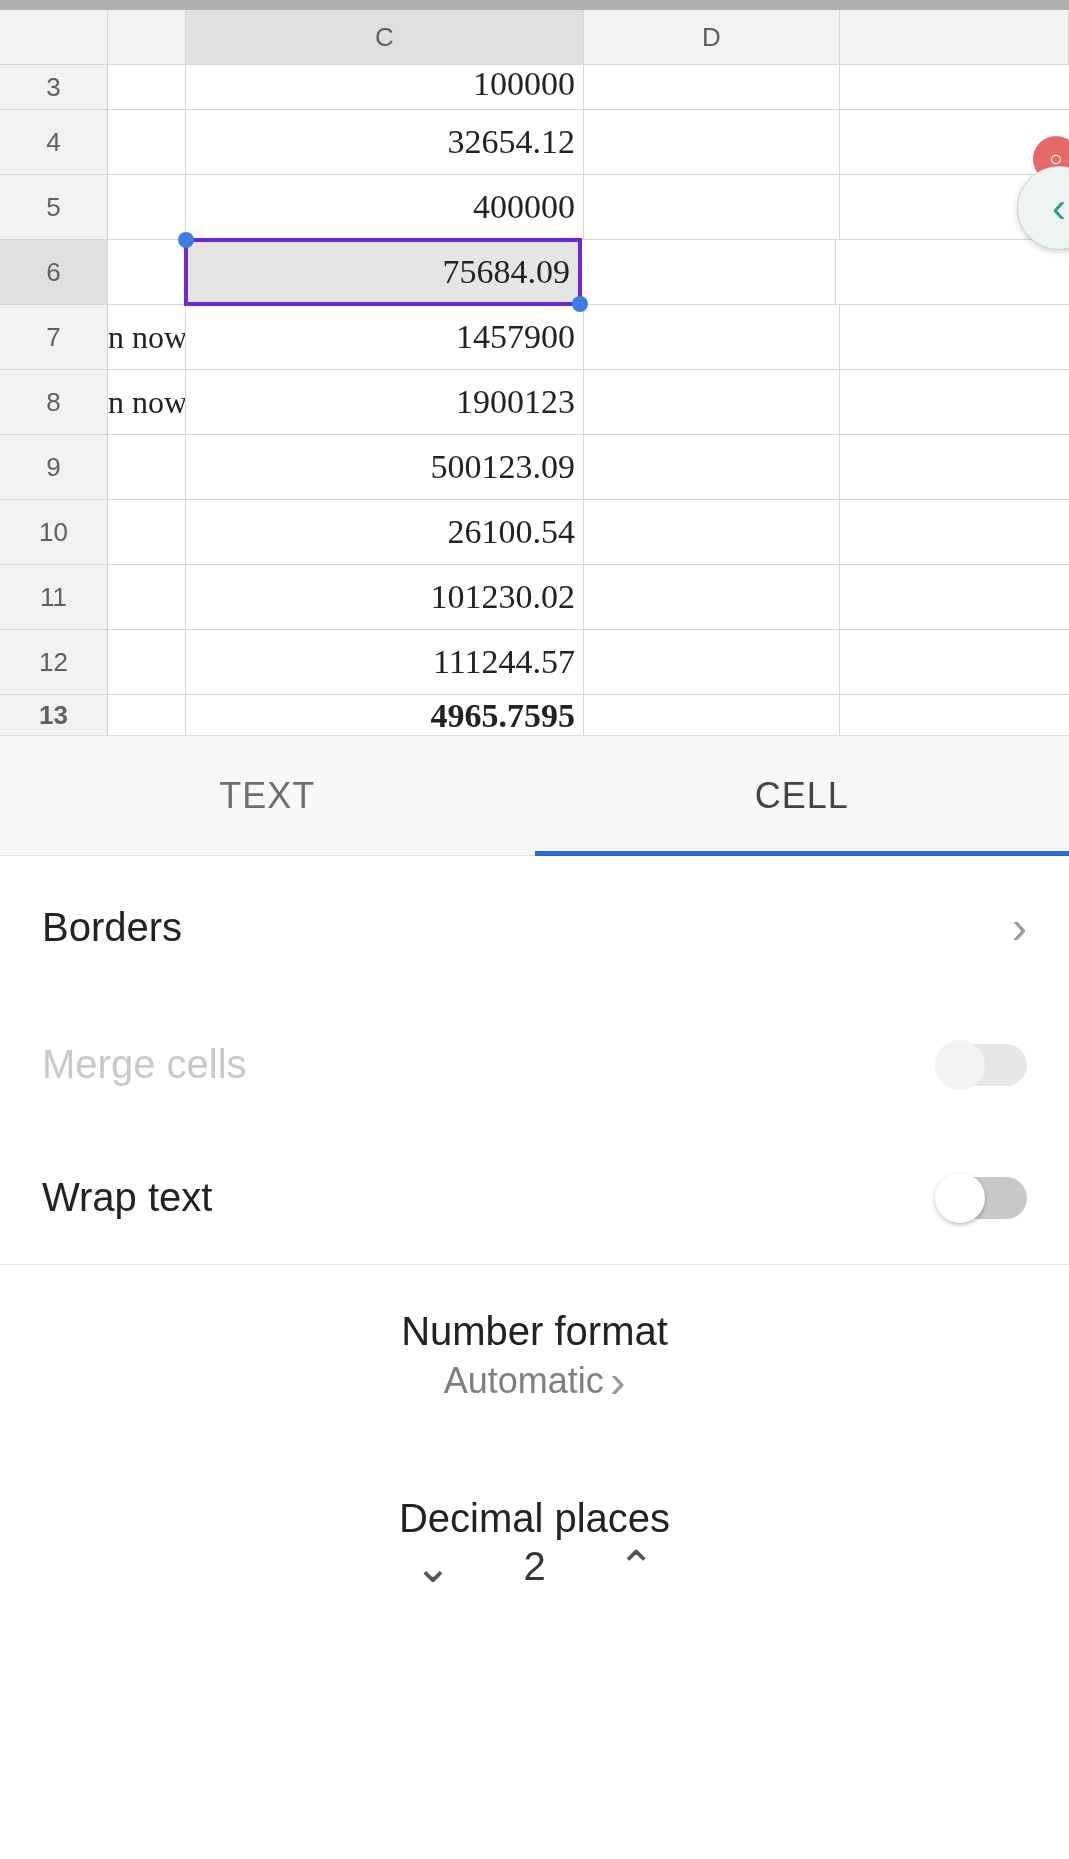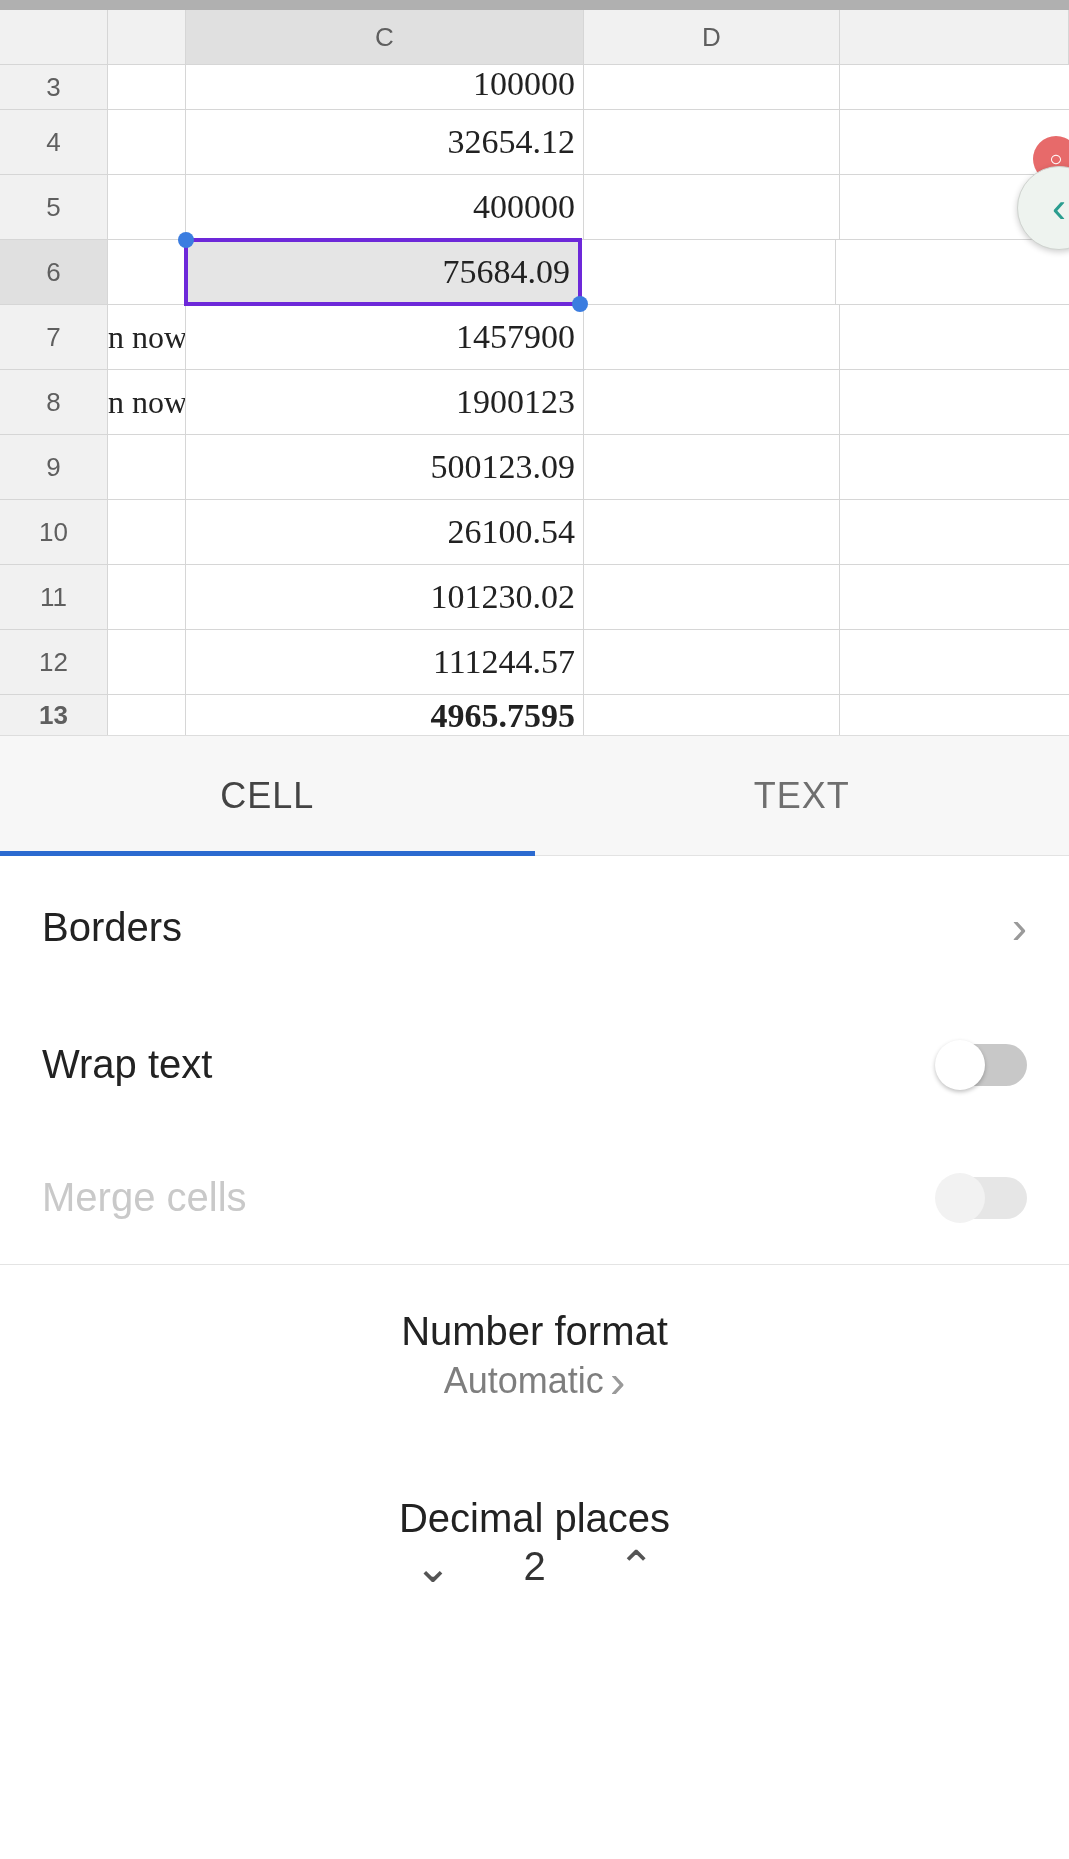--- a/index.html
+++ b/index.html
@@ -148,35 +148,35 @@
     </div>
 
   <div class="float-btn">
     <div class="float-circle1">○</div>
     <div class="float-circle2">‹</div>
   </div>
 </div>
 
 <div class="panel">
   <div class="tabs">
+    <div class="tab">TEXT</div>
     <div class="tab active">CELL</div>
-    <div class="tab">TEXT</div>
   </div>
   <div class="panel-body">
     <div class="panel-row">
       <span>Borders</span>
       <span class="chev">›</span>
     </div>
+    <div class="panel-row disabled">
+      <span>Merge cells</span>
+      <span class="toggle disabled"></span>
+    </div>
     <div class="panel-row">
       <span>Wrap text</span>
       <span class="toggle"></span>
-    </div>
-    <div class="panel-row disabled">
-      <span>Merge cells</span>
-      <span class="toggle disabled"></span>
     </div>
     <div class="divider"></div>
     <div class="nf-row">
       <span>Number format</span>
       <span class="nf-val">
         <span>Automatic</span>
         <span class="chev">›</span>
       </span>
     </div>
     <div class="dec-row">

